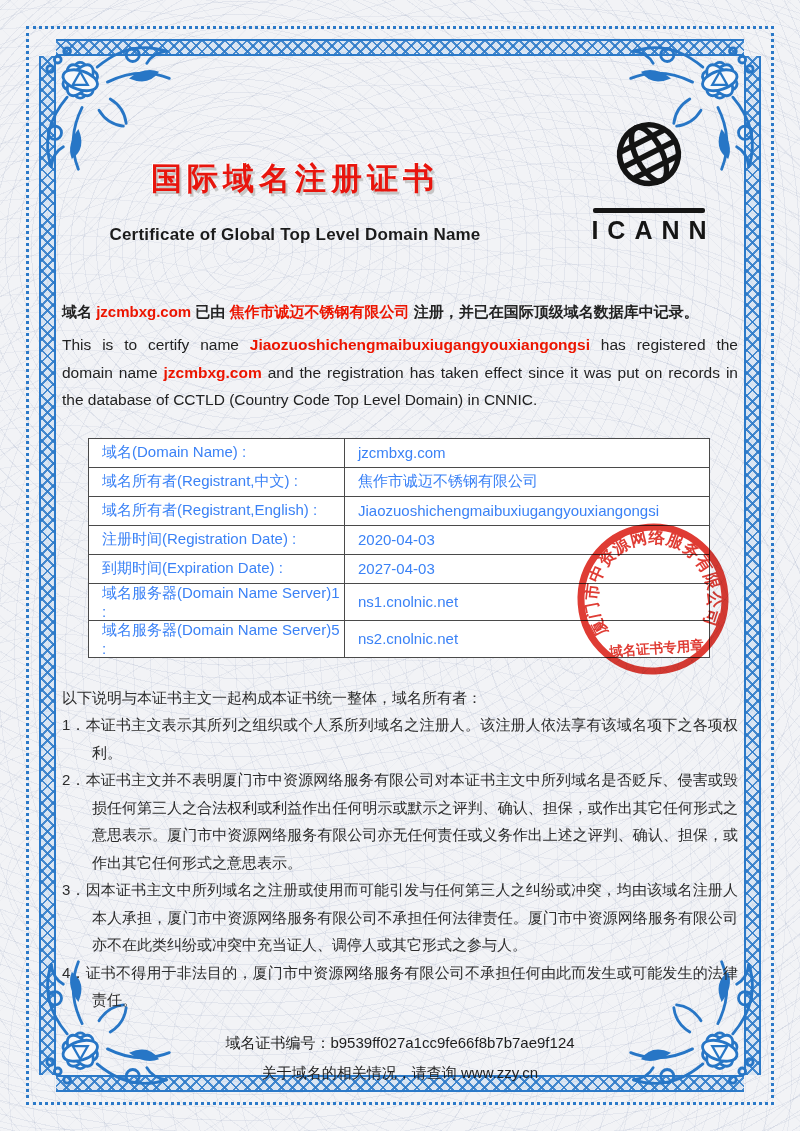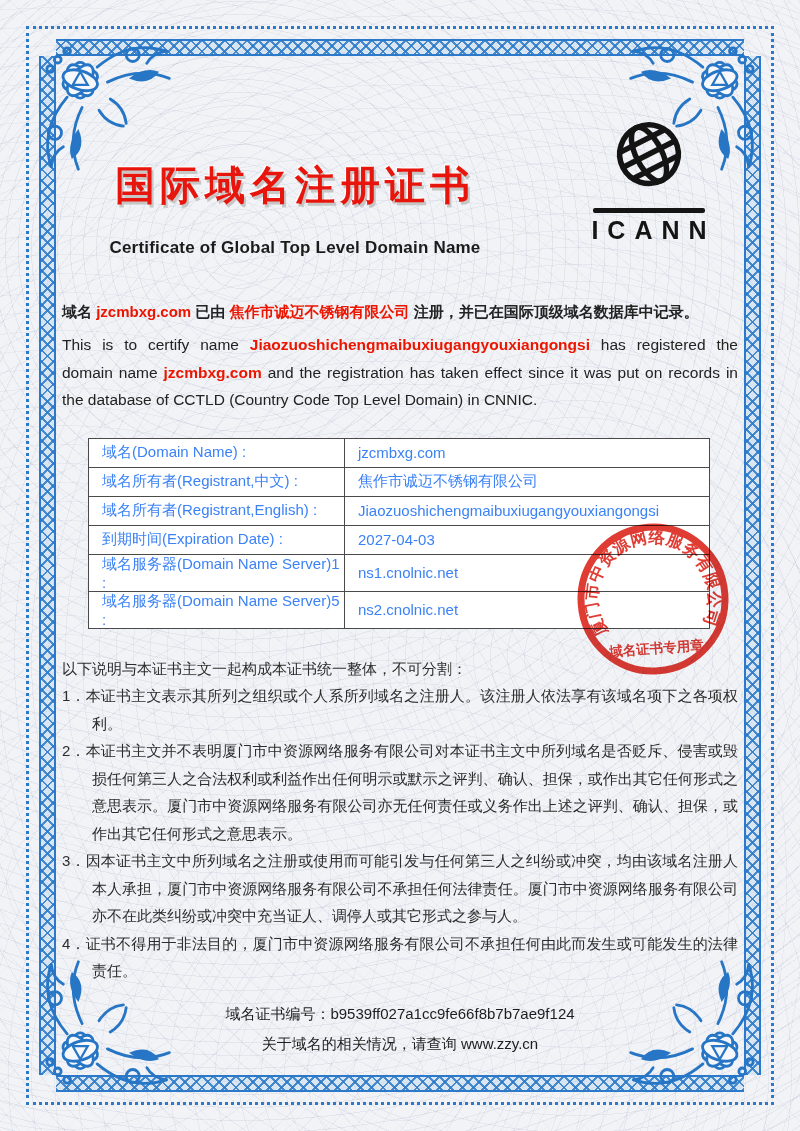--- a/index.html
+++ b/index.html
@@ -28,21 +28,21 @@
   .band-left{left:39px;} .band-right{right:39px;}
   .corner{position:absolute;width:150px;height:150px;}
   .c-tl{top:24px;left:24px;}
   .c-tr{top:24px;right:24px;transform:scaleX(-1);}
   .c-bl{bottom:24px;left:24px;transform:scaleY(-1);}
   .c-br{bottom:24px;right:24px;transform:scale(-1,-1);}
   
   .content{position:absolute;left:62px;right:62px;top:92px;}
   .header-row{display:flex;align-items:flex-start;height:208px;}
   .title-col{flex:1;text-align:center;padding-top:66px;}
-  .title-cn{font-size:40px;font-weight:bold;letter-spacing:5px;color:#e8150d;
+  .title-cn{font-size:31px;font-weight:bold;letter-spacing:5px;color:#e8150d;
             text-shadow:2px 3px 0 #c6c6c6, -1px -1px 0 #ffffff;}
   .title-en{font-size:17px;font-weight:bold;color:#1b1b1b;margin-top:25px;letter-spacing:0.2px;}
   .logo-col{width:178px;text-align:center;padding-top:20px;margin-left:32px;}
   .icann-bar{width:112px;height:5px;background:#151515;margin:4px auto 3px auto;border-radius:2px;}
   .icann-word{font-size:25px;font-weight:bold;letter-spacing:9px;color:#151515;padding-left:9px;}
   .icann-attr{font-size:13px;color:#2a2a2a;margin-top:14px;line-height:19px;}
   .intro-cn{font-size:15px;font-weight:bold;line-height:24px;}
   .intro-en{font-size:15.5px;line-height:27.5px;text-align:justify;margin-top:7px;}
   .red{color:#ec1500;font-weight:bold;}
   
@@ -145,20 +145,24 @@
         </tr>
       <tr>
           <td class="lab">域名所有者(Registrant,中文) :</td>
           <td>焦作市诚迈不锈钢有限公司</td>
         </tr>
       <tr>
           <td class="lab">域名所有者(Registrant,English) :</td>
           <td>Jiaozuoshichengmaibuxiugangyouxiangongsi</td>
         </tr>
       <tr>
+          <td class="lab">注册时间(Registration Date) :</td>
+          <td>2020-04-03</td>
+        </tr>
+      <tr>
           <td class="lab">到期时间(Expiration Date) :</td>
           <td>2027-04-03</td>
         </tr>
       <tr>
           <td class="lab">域名服务器(Domain Name Server)1 :</td>
           <td>ns1.cnolnic.net</td>
         </tr>
       <tr>
           <td class="lab">域名服务器(Domain Name Server)5 :</td>
           <td>ns2.cnolnic.net</td>
@@ -169,21 +173,21 @@
   <svg class="stamp" viewBox="-83 -83 166 166">
     <circle cx="0" cy="0" r="72" fill="none" stroke="#dd2b22" stroke-width="7"></circle>
     <path id="stampArc" d="M -47 30 A 56 56 0 1 1 47 30" fill="none"></path>
     <text font-size="16.5" font-weight="bold" fill="#dd2b22" font-family="Liberation Sans, DejaVu Sans, sans-serif">
       <textPath href="#stampArc" startOffset="0" textLength="238">厦门市中资源网络服务有限公司</textPath>
     </text>
     <text x="0" y="54" text-anchor="middle" font-size="13.5" font-weight="bold" fill="#dd2b22" font-family="Liberation Sans, DejaVu Sans, sans-serif">域名证书专用章</text>
   </svg>
 
   <div class="terms">
-    <p>以下说明与本证书主文一起构成本证书统一整体，不可分割：</p>
+    <p>以下说明与本证书主文一起构成本证书统一整体，域名所有者：</p>
     <p class="clause">1．本证书主文表示其所列之组织或个人系所列域名之注册人。该注册人依法享有该域名项下之各项权利。</p>
     <p class="clause">2．本证书主文并不表明厦门市中资源网络服务有限公司对本证书主文中所列域名是否贬斥、侵害或毁损任何第三人之合法权利或利益作出任何明示或默示之评判、确认、担保，或作出其它任何形式之意思表示。厦门市中资源网络服务有限公司亦无任何责任或义务作出上述之评判、确认、担保，或作出其它任何形式之意思表示。</p>
     <p class="clause">3．因本证书主文中所列域名之注册或使用而可能引发与任何第三人之纠纷或冲突，均由该域名注册人本人承担，厦门市中资源网络服务有限公司不承担任何法律责任。厦门市中资源网络服务有限公司亦不在此类纠纷或冲突中充当证人、调停人或其它形式之参与人。</p>
     <p class="clause">4．证书不得用于非法目的，厦门市中资源网络服务有限公司不承担任何由此而发生或可能发生的法律责任。</p>
   </div>
 
   <div class="footer">
     <div><span>域名证书编号：</span><span>b9539ff027a1cc9fe66f8b7b7ae9f124</span></div>
     <div>关于域名的相关情况，请查询 www.zzy.cn</div>
   </div>

